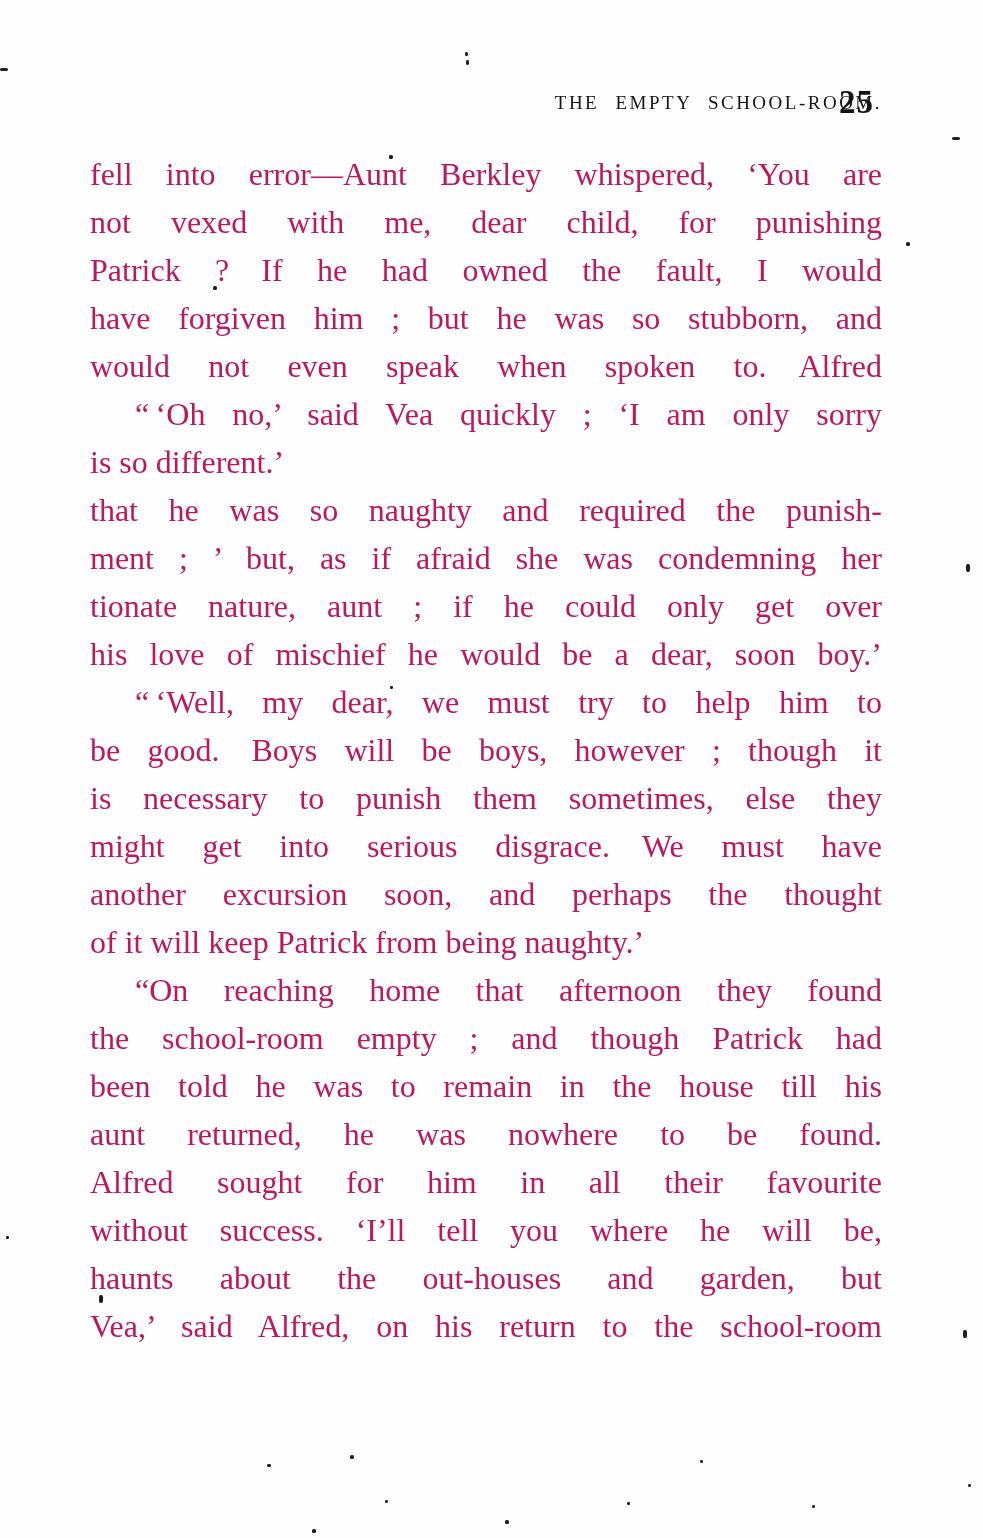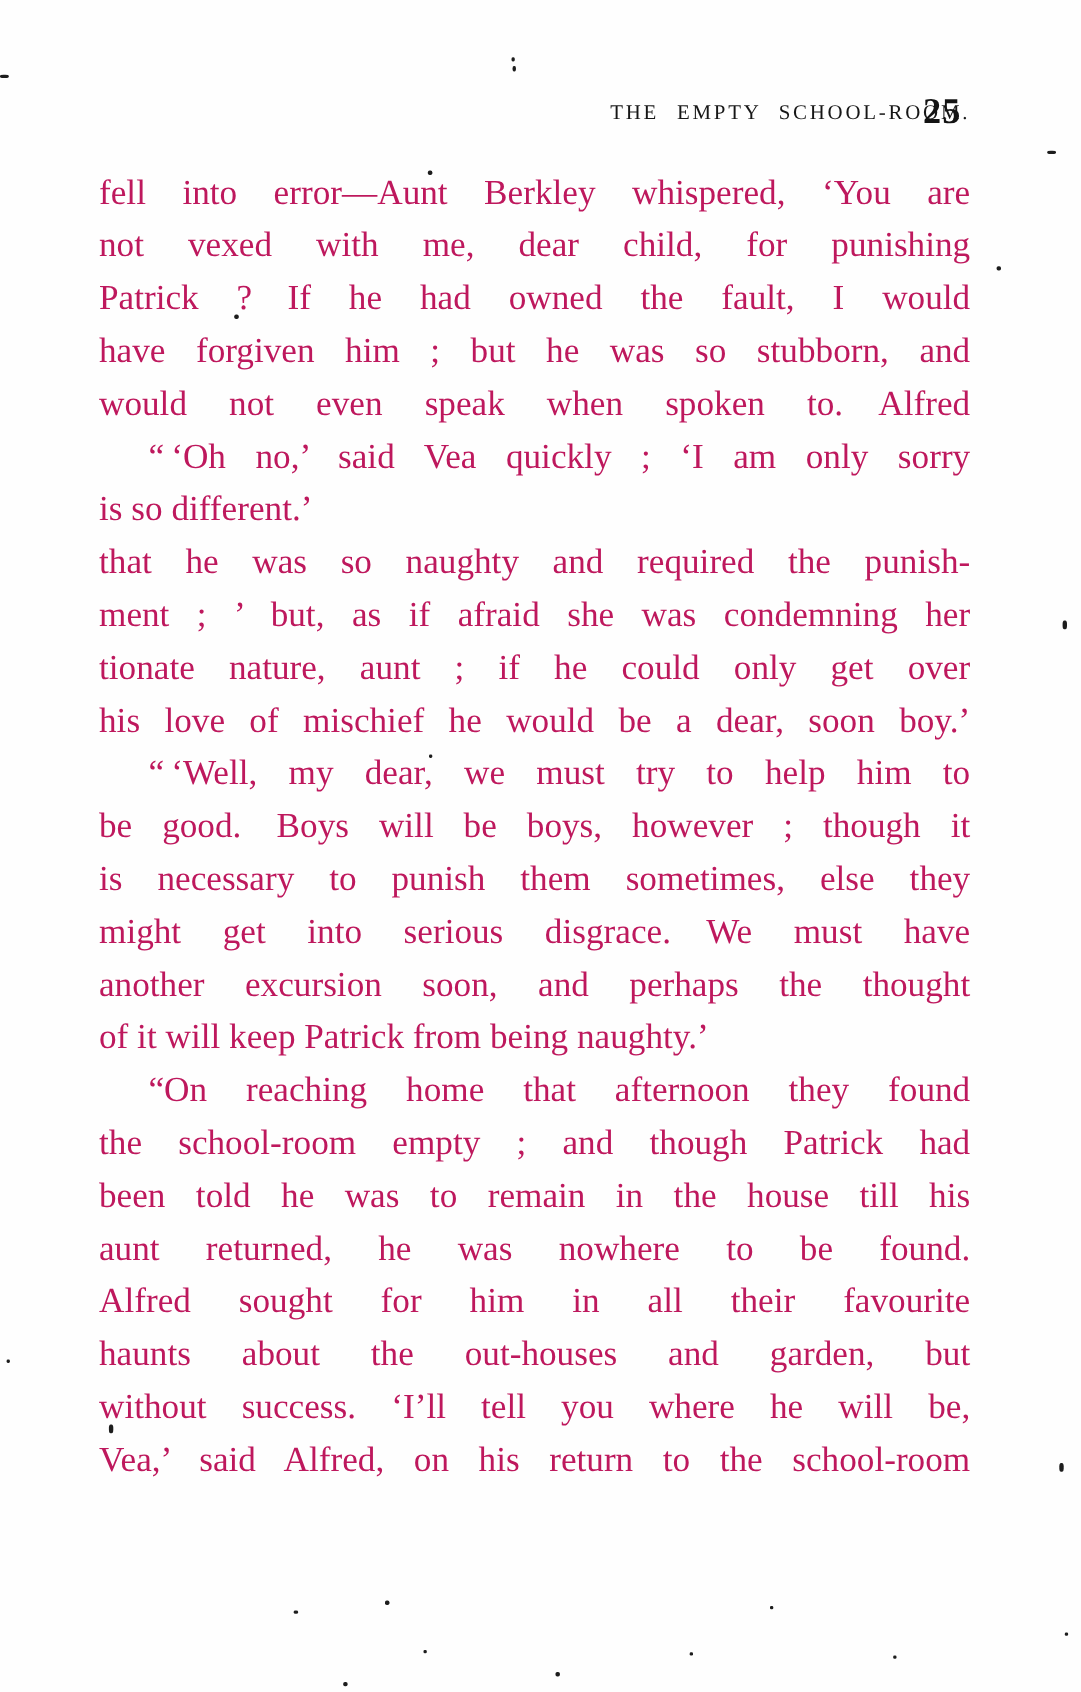--- a/index.html
+++ b/index.html
@@ -103,22 +103,22 @@
     <p class="line">be good. Boys will be boys, however ; though it</p>
     <p class="line">is necessary to punish them sometimes, else they</p>
     <p class="line">might get into serious disgrace. We must have</p>
     <p class="line">another excursion soon, and perhaps the thought</p>
     <p class="line short">of it will keep Patrick from being naughty.’</p>
     <p class="line indent">“On reaching home that afternoon they found</p>
     <p class="line">the school-room empty ; and though Patrick had</p>
     <p class="line">been told he was to remain in the house till his</p>
     <p class="line">aunt returned, he was nowhere to be found.</p>
     <p class="line">Alfred sought for him in all their favourite</p>
+    <p class="line">without success. ‘I’ll tell you where he will be,</p>
     <p class="line">haunts about the out-houses and garden, but</p>
-    <p class="line">without success. ‘I’ll tell you where he will be,</p>
     <p class="line">Vea,’ said Alfred, on his return to the school-room</p>
   </div>
 
 <div class="speck" style="left: 0px; top: 68px; width: 8px; height: 3px;"></div>
     <div class="speck" style="left: 465px; top: 52px; width: 3px; height: 4px;"></div>
     <div class="speck" style="left: 466px; top: 60px; width: 3px; height: 5px;"></div>
     <div class="speck" style="left: 952px; top: 137px; width: 8px; height: 3px;"></div>
     <div class="speck" style="left: 906px; top: 242px; width: 4px; height: 4px;"></div>
     <div class="speck" style="left: 389px; top: 155px; width: 4px; height: 4px;"></div>
     <div class="speck" style="left: 213px; top: 286px; width: 4px; height: 4px;"></div>

